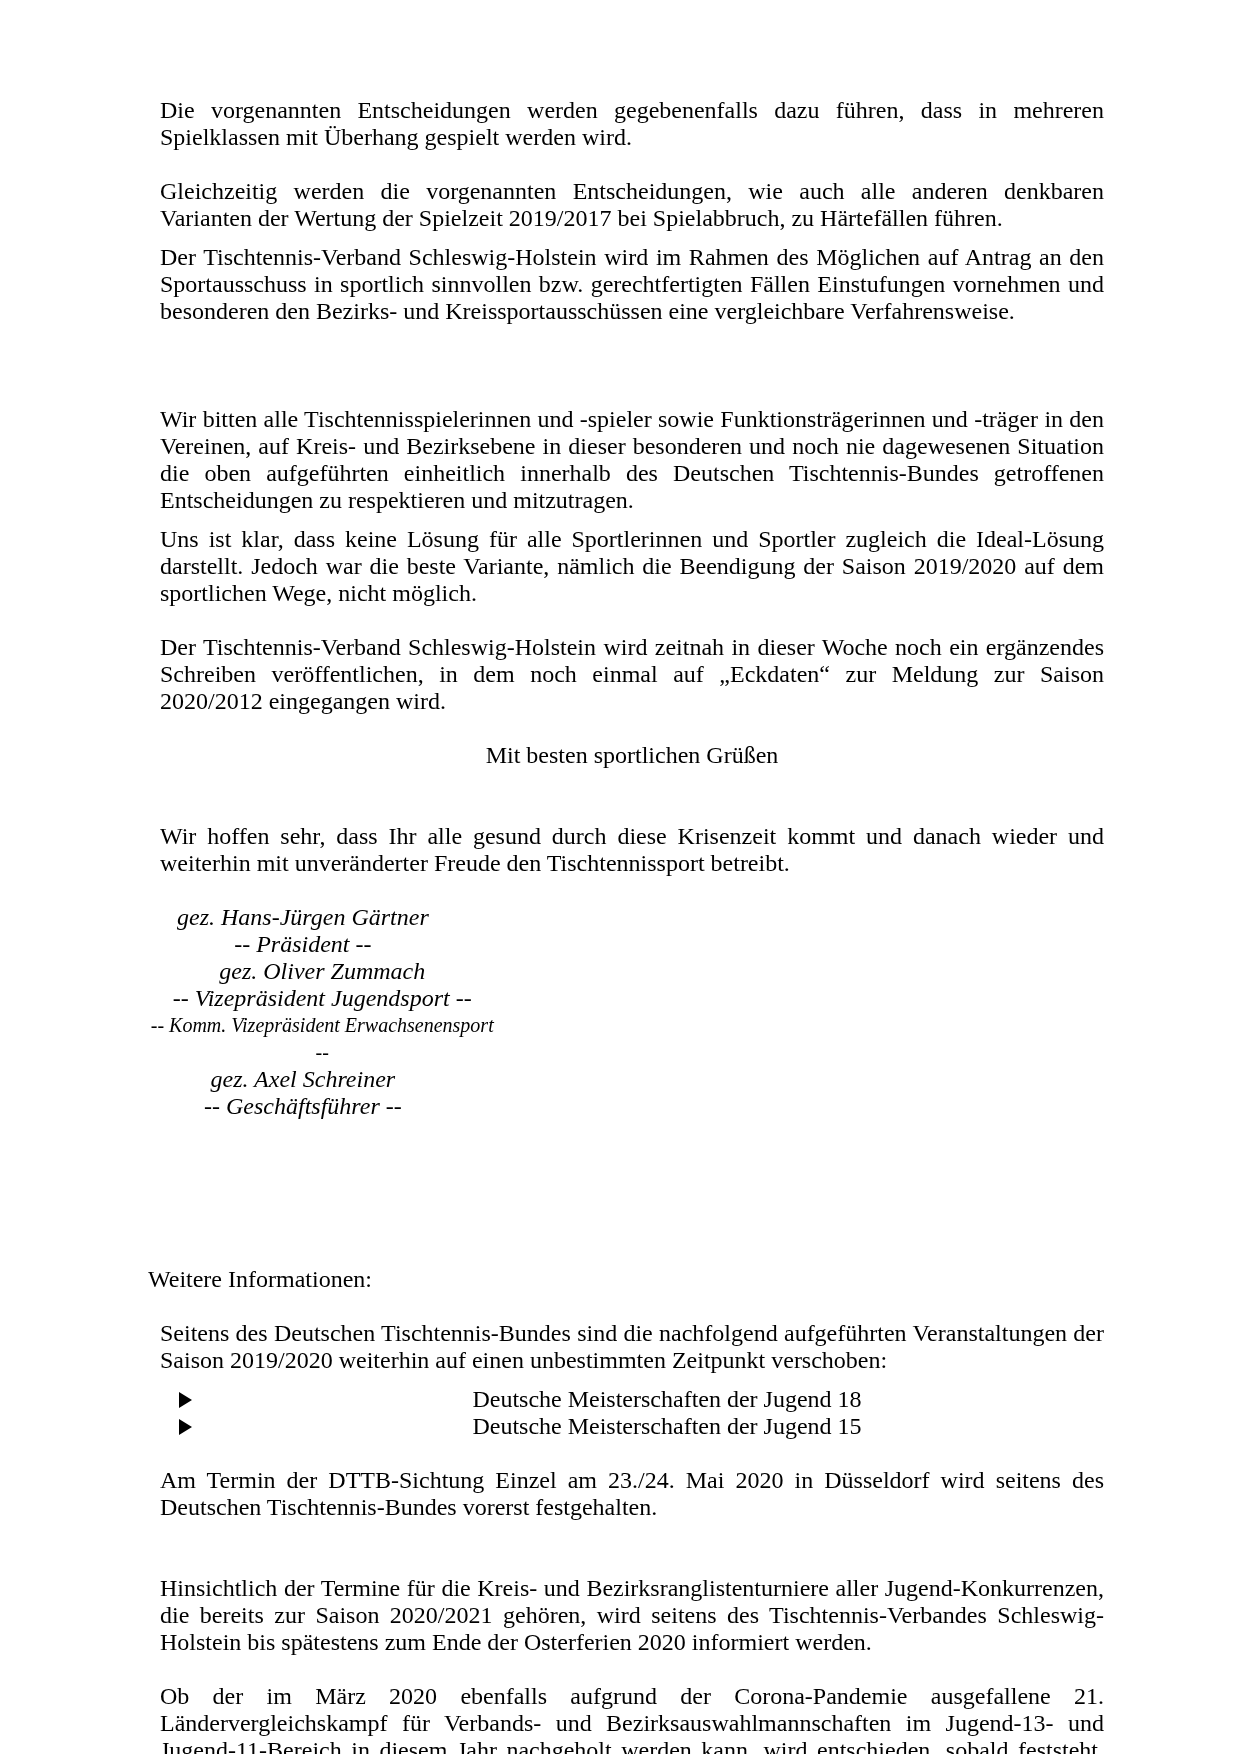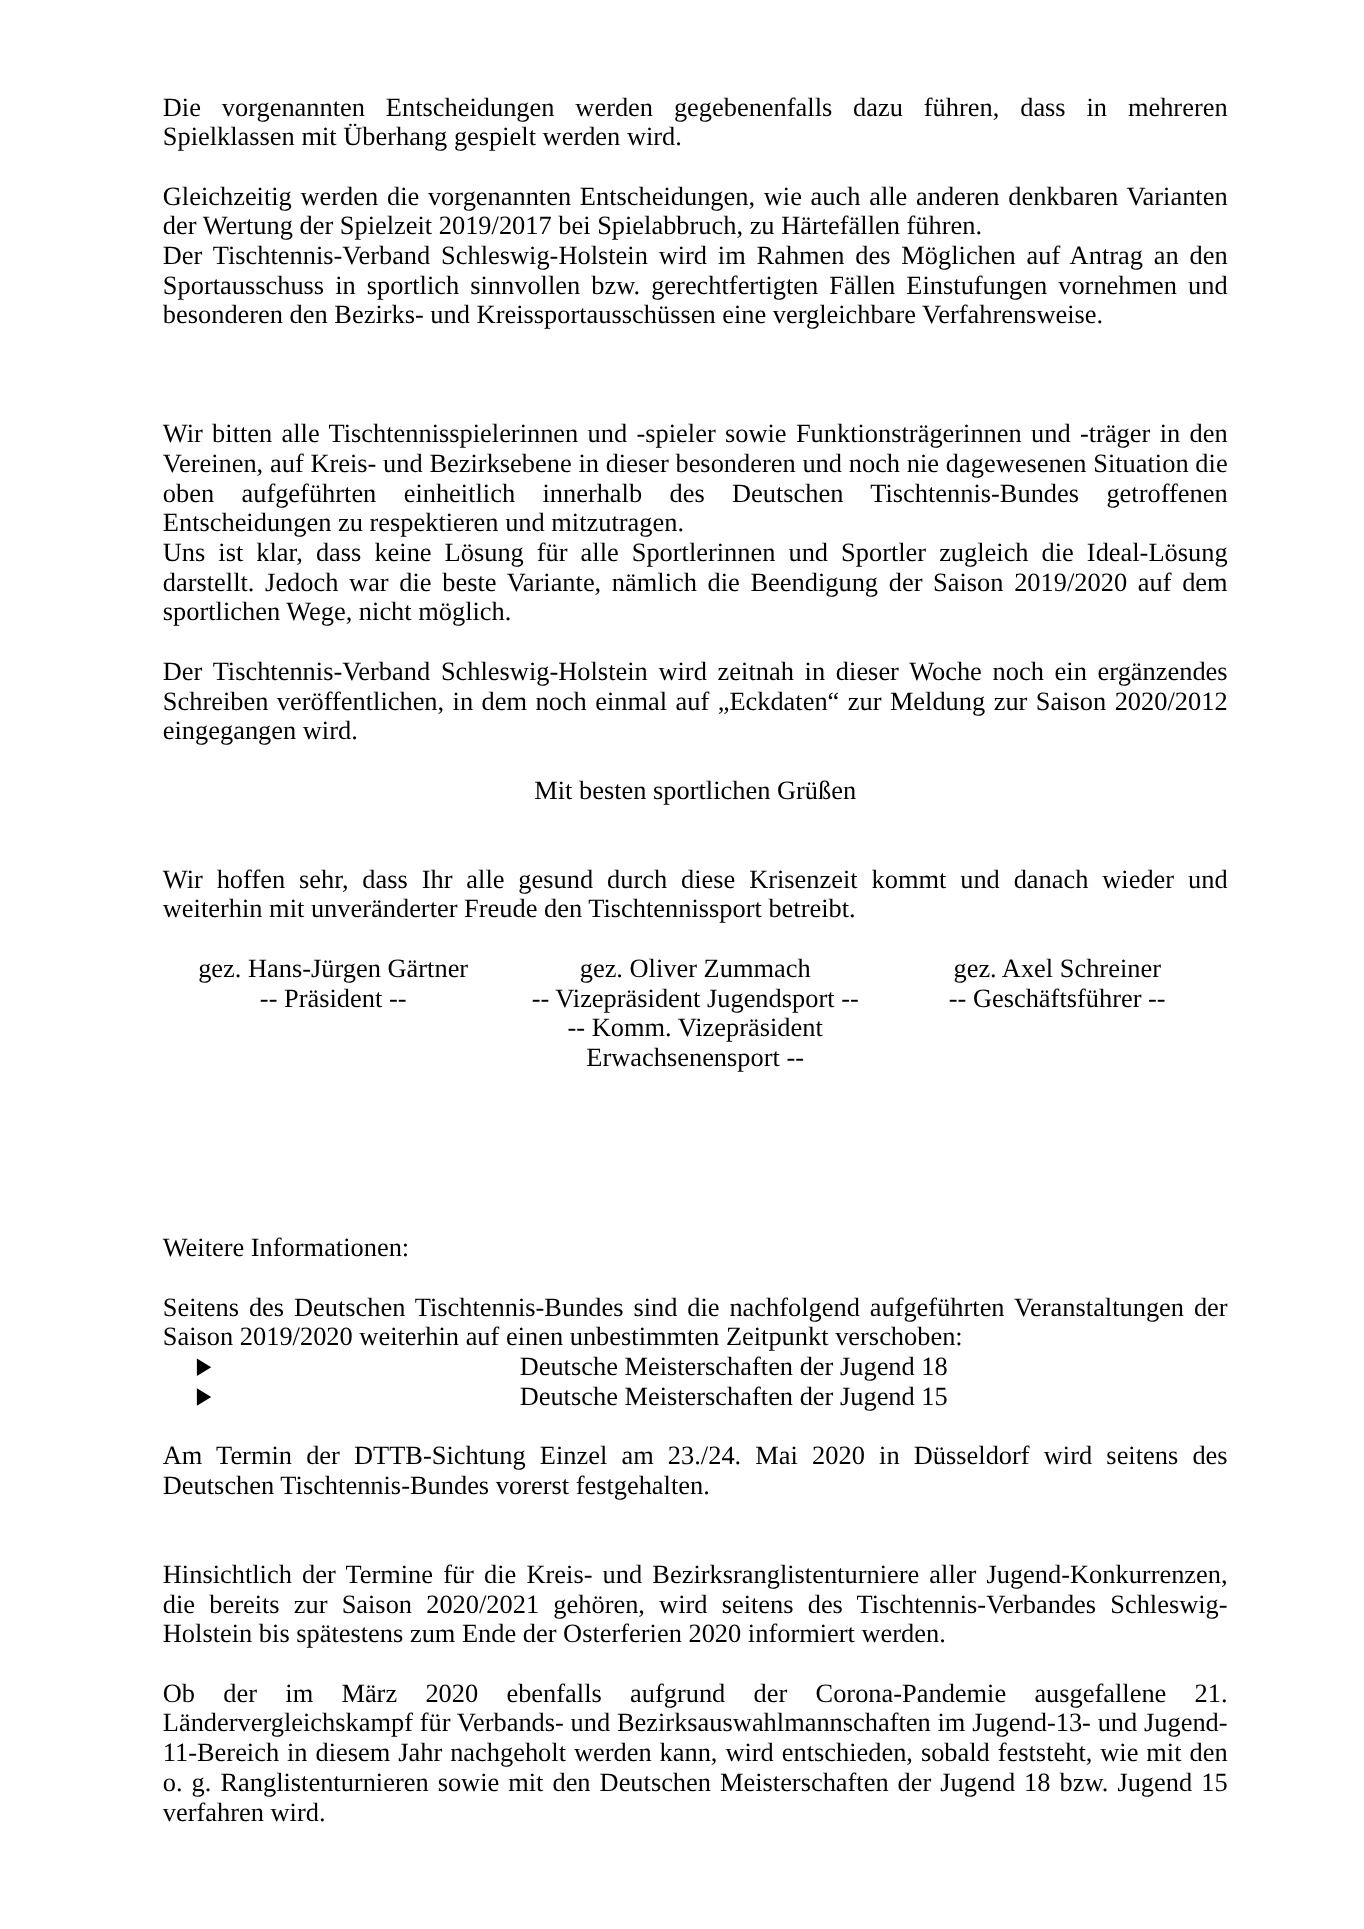--- a/index.html
+++ b/index.html
@@ -13,39 +13,40 @@
     color: #000000;
   }
   .content {
     position: absolute;
     left: 148px;
     top: 85px;
     width: 968px;
     font-size: 24px;
     line-height: 27px;
   }
-  .para { margin: 0; text-align: justify; text-justify: inter-word; }
+  .para { margin: 12px; text-align: justify; text-justify: inter-word; }
   .para-left { margin: 0; text-align: left; }
   .mt-1 { margin-top: 27px; }
   .mt-2 { margin-top: 54px; }
   .mt-3 { margin-top: 81px; }
   .mt-big { margin-top: 146px; }
   .centered { text-align: center; }
   .sig-row {
     display: flex;
-    flex-direction: row;
+    flex-direction: column;
     width: 100%;
     margin-top: 27px;
+    font-style: italic;
   }
   .sig-col { text-align: center; }
   .sig-col-1 { width: 32%; }
   .sig-col-2 { width: 36%; }
   .sig-col-3 { width: 32%; }
   .sig-name, .sig-role { display: block; line-height: 27px; }
-  .sig-role-small { font-size: 24px; }
+  .sig-role-small { font-size: 20px; }
   .bullet-row {
     display: flex;
     align-items: baseline;
     text-align: center;
   }
   .bullet-glyph-box {
     width: 70px;
     flex: 0 0 70px;
     position: relative;
   }

